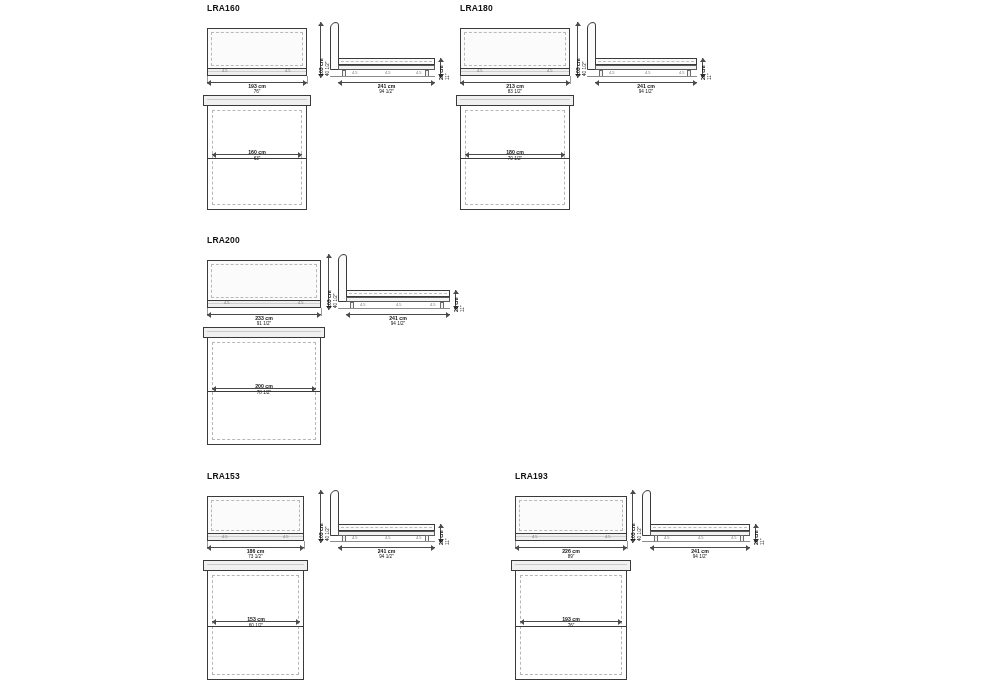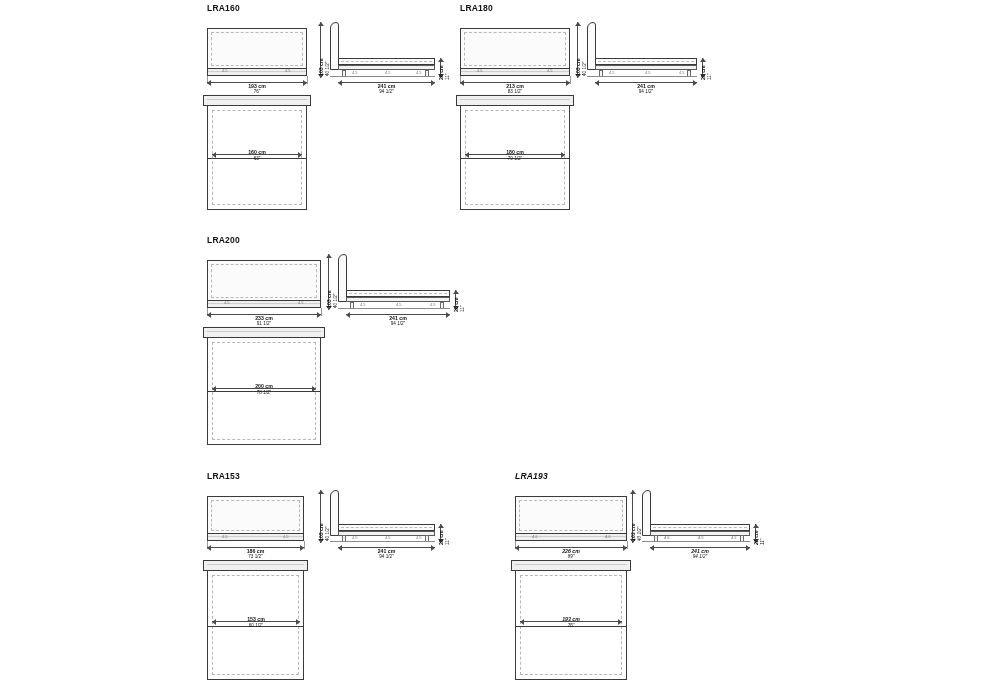--- a/index.html
+++ b/index.html
@@ -437,21 +437,21 @@
       <div class="body">
         <div class="inner"></div>
         <div class="split" style="top:55px;"></div>
       </div>
     </div>
     <div class="dim-h" style="left:212px;top:153px;width:88px;"></div>
     <div class="dimtext" style="left:212px;top:148px;width:88px;">153 cm</div>
     <div class="dimtext small" style="left:212px;top:155px;width:88px;">60 1/2"</div>
   </div>
 
-  <div class="grp" style="left:310px;top:468px;width:470px;height:232px;font-style:italic;">
+  <div class="grp" style="left:310px;top:468px;width:470px;height:232px;">
 
     <div class="model-label" style="left:205px;top:3px;">LRA193</div>
 
     <div class="front" style="left:205px;top:28px;width:112px;height:45px;">
       <div class="pad"></div>
       <div class="base"></div>
       <div class="baseline2"></div>
     </div>
     <div class="ext" style="left:205px;top:73px;height:8px;"></div>
     <div class="ext" style="left:317px;top:73px;height:8px;"></div>

